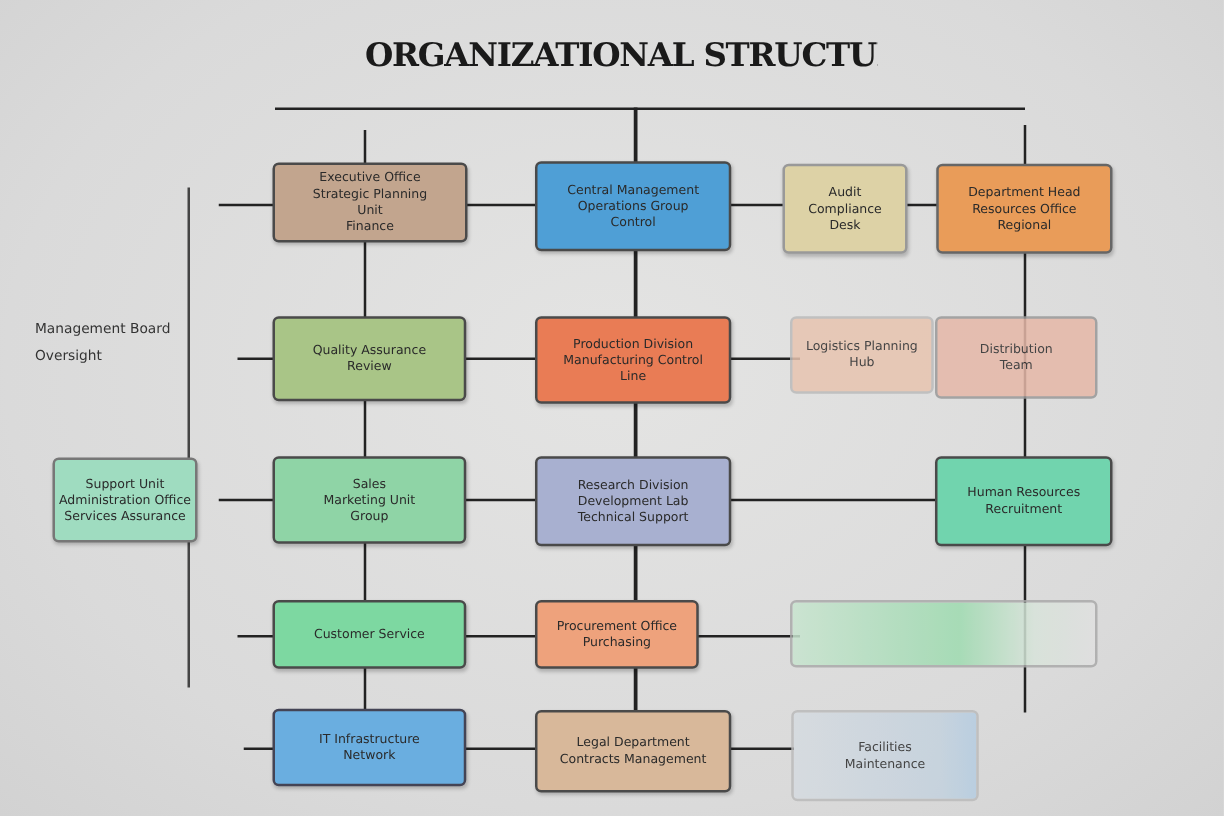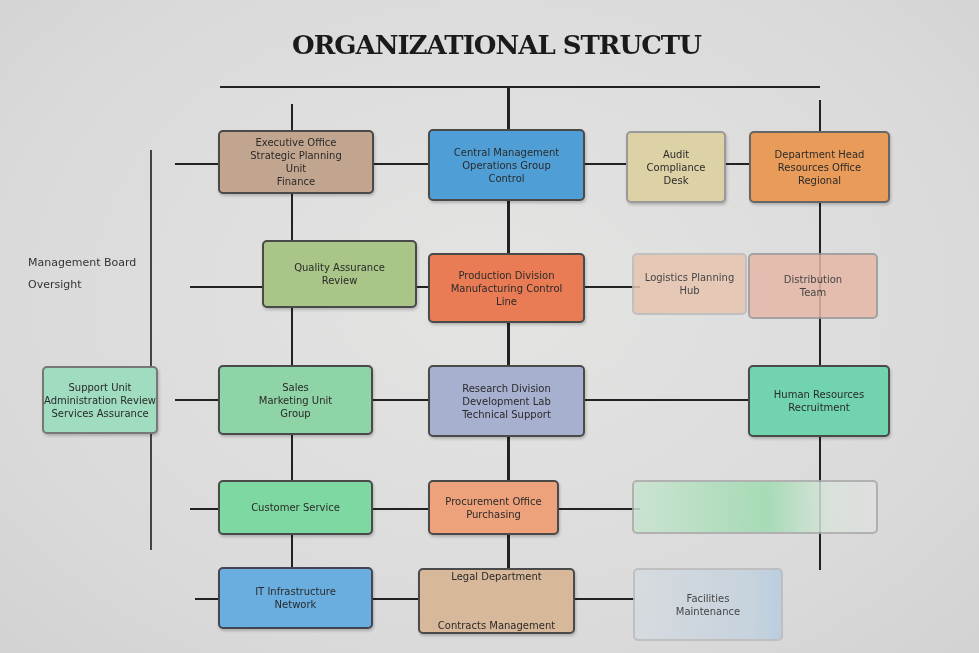--- a/index.html
+++ b/index.html
@@ -30,21 +30,21 @@
 <div class="line" style="left:190px;top:508px;width:450px;height:2px;"></div>
 <div class="line" style="left:195px;top:598px;width:440px;height:2px;"></div>
 
 <div class="side-label" style="left:28px;top:252px;">
   <div>Management Board</div>
   <div>Oversight</div>
 </div>
 
 <div class="box" style="left:42px;top:366px;width:116px;height:68px;background:#9fdcc0;border-color:#777;">
   <div class="t">Support Unit</div>
-  <div class="t">Administration Review</div>
+  <div class="t">Administration Office</div>
   <div class="t">Services Assurance</div>
 </div>
 
 <div class="box" style="left:218px;top:130px;width:156px;height:64px;background:#c2a58e;">
   <div class="t">Executive Office</div>
   <div class="t">Strategic Planning</div>
   <div class="t">Unit</div>
   <div class="t">Finance</div>
 </div>
 <div class="box" style="left:428px;top:129px;width:157px;height:72px;background:#4f9fd6;">
@@ -56,21 +56,21 @@
   <div class="t">Audit</div>
   <div class="t">Compliance</div>
   <div class="t">Desk</div>
 </div>
 <div class="box" style="left:749px;top:131px;width:141px;height:72px;background:#e99c59;border-color:#666;">
   <div class="t">Department Head</div>
   <div class="t">Resources Office</div>
   <div class="t">Regional</div>
 </div>
 
-<div class="box" style="left:218px;top:240px;width:155px;height:68px;background:#a9c587;margin-left:44px;">
+<div class="box" style="left:218px;top:253px;width:155px;height:68px;background:#a9c587;">
   <div class="t">Quality Assurance</div>
   <div class="t">Review</div>
 </div>
 <div class="box" style="left:428px;top:253px;width:157px;height:70px;background:#e97c55;">
   <div class="t">Production Division</div>
   <div class="t">Manufacturing Control</div>
   <div class="t">Line</div>
 </div>
 <div class="box faded" style="left:632px;top:253px;width:115px;height:62px;background:#e8c4b0;">
   <div class="t">Logistics Planning</div>
@@ -104,20 +104,20 @@
   <div class="t">Purchasing</div>
 </div>
 <div class="box faded" style="left:632px;top:480px;width:246px;height:54px;background:linear-gradient(90deg,#c8e4cf 0%,#9edbb0 55%,#d8e4da 80%,#e0e0e0 100%);border-color:#aaa;">
   <div class="t"></div>
 </div>
 
 <div class="box" style="left:218px;top:567px;width:155px;height:62px;background:#6aaee0;border-color:#445;">
   <div class="t">IT Infrastructure</div>
   <div class="t">Network</div>
 </div>
-<div class="box" style="left:418px;top:568px;width:157px;height:66px;background:#d8b89a;justify-content:space-between;">
+<div class="box" style="left:428px;top:568px;width:157px;height:66px;background:#d8b89a;">
   <div class="t">Legal Department</div>
   <div class="t">Contracts Management</div>
 </div>
 <div class="box faded" style="left:633px;top:568px;width:150px;height:73px;background:linear-gradient(90deg,#d6dbe0 0%,#c4d2de 80%,#b5cde2 100%);border-color:#bbb;">
   <div class="t">Facilities</div>
   <div class="t">Maintenance</div>
 </div>
 
 </body></html>

